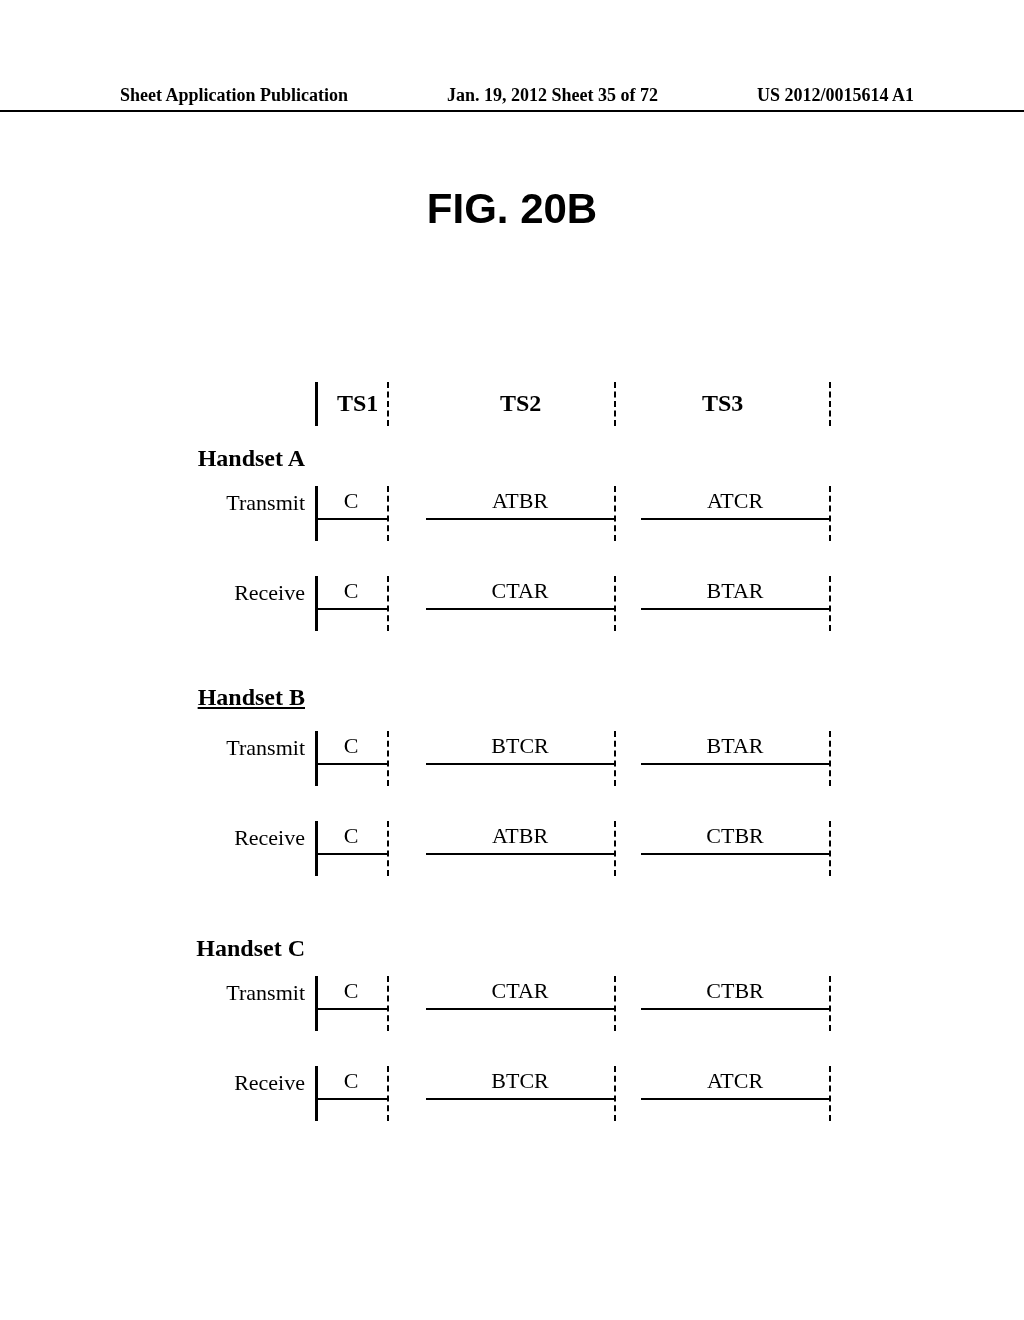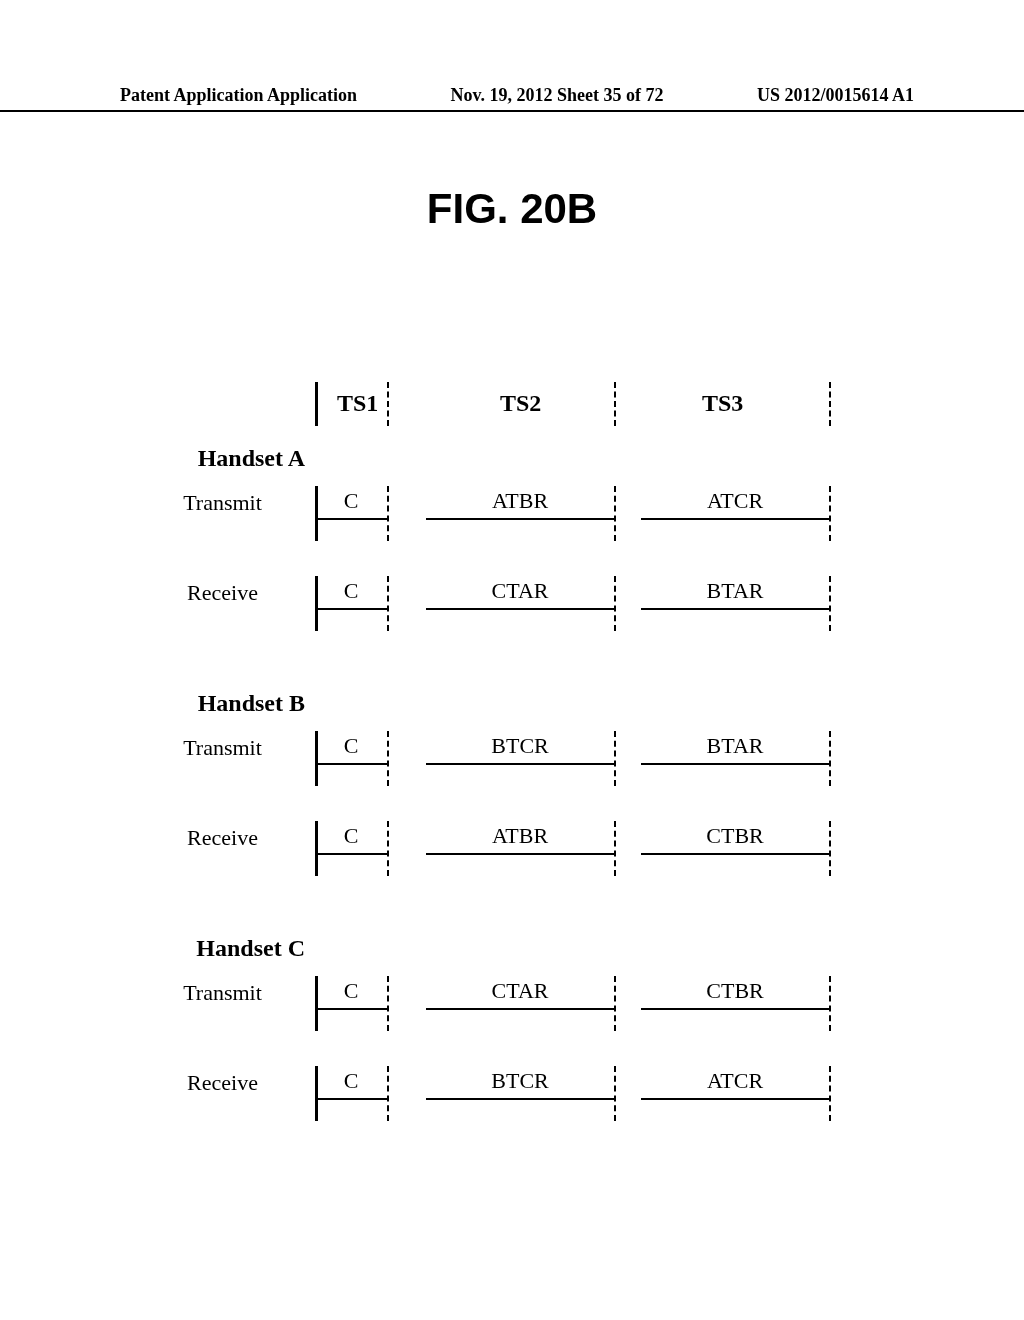--- a/index.html
+++ b/index.html
@@ -63,21 +63,21 @@
       width: 165px;
       text-align: right;
       font-family: "Times New Roman", serif;
       font-size: 24px;
       font-weight: bold;
     }
     .sub-label {
       position: absolute;
       left: 0;
       width: 165px;
-      text-align: center;
+      text-align: right;
       font-family: "Times New Roman", serif;
       font-size: 22px;
     }
     .cell {
       position: absolute;
       height: 34px;
       border-bottom: 2.5px solid #000;
       text-align: center;
       font-family: "Times New Roman", serif;
       font-size: 22px;
@@ -94,22 +94,22 @@
     .vline-dash {
       position: absolute;
       width: 2px;
       border-left: 2px dashed #000;
     }
   </style>
 </head>
 <body>
 
 <div class="header">
-  <span>Patent Application Application</span>
-  <span>Nov. 19, 2012  Sheet 35 of 72</span>
+  <span>Sheet Application Publication</span>
+  <span>Jan. 19, 2012  Sheet 35 of 72</span>
   <span>US 2012/0015614 A1</span>
 </div>
 <div class="header-divider"></div>
 
 <div class="figure-title">FIG. 20B</div>
 
 <div class="diagram">
 
   <div class="col-header ch-ts1">TS1</div>
   <div class="col-header ch-ts2">TS2</div>
@@ -133,21 +133,21 @@
 
   <div class="sub-label" style="top:190px;">Receive</div>
   <div class="cell ts1" style="top:186px;">C</div>
   <div class="cell ts2" style="top:186px;">CTAR</div>
   <div class="cell ts3" style="top:186px;">BTAR</div>
   <div class="vline" style="top:186px; height:55px; left:175px;"></div>
   <div class="vline-dash" style="top:186px; height:55px; left:247px;"></div>
   <div class="vline-dash" style="top:186px; height:55px; left:474px;"></div>
   <div class="vline-dash" style="top:186px; height:55px; left:689px;"></div>
 
-  <div class="row-label" style="top:300px;">Handset B</div>
+  <div class="row-label" style="top:294px;text-decoration:underline;">Handset B</div>
 
   <div class="sub-label" style="top:345px;">Transmit</div>
   <div class="cell ts1" style="top:341px;">C</div>
   <div class="cell ts2" style="top:341px;">BTCR</div>
   <div class="cell ts3" style="top:341px;">BTAR</div>
   <div class="vline" style="top:341px; height:55px; left:175px;"></div>
   <div class="vline-dash" style="top:341px; height:55px; left:247px;"></div>
   <div class="vline-dash" style="top:341px; height:55px; left:474px;"></div>
   <div class="vline-dash" style="top:341px; height:55px; left:689px;"></div>
 

